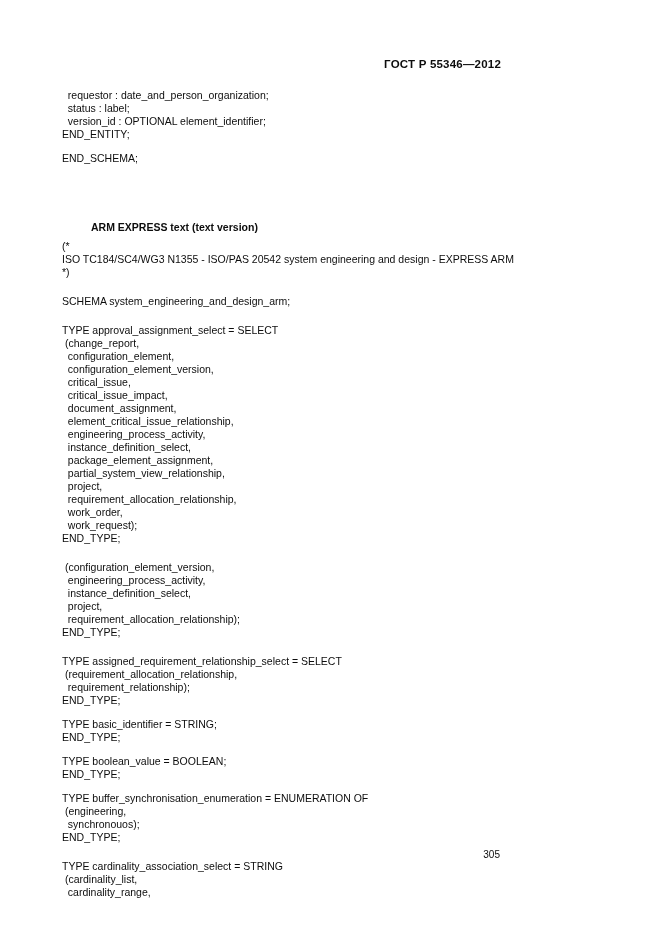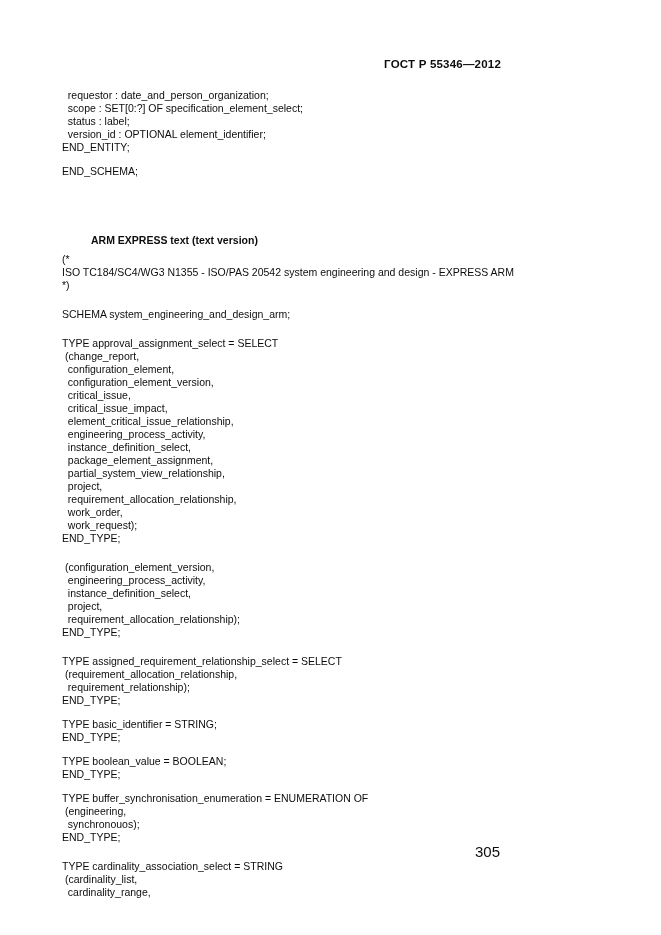--- a/index.html
+++ b/index.html
@@ -45,35 +45,34 @@
     min-height: 13px;
     margin-top: 40px;
   }
   .gap-sm { height: 6px; }
   .gap-md { height: 11px; }
   .gap-lg { height: 16px; }
   .page-number {
     position: absolute;
     bottom: 75px;
     right: 60px;
-    font-size: 15px;
+    font-size: 10px;
   }
 </style>
 </head>
 <body>
 
 <div class="page">
 
   <div class="page-header">ГОСТ Р 55346—2012</div>
 
   <div class="content">
 
     <div>
       <div class="line">  requestor : date_and_person_organization;</div>
-      <div class="line">  scope : SET[0:?] OF specification_element_select;</div>
       <div class="line">  status : label;</div>
       <div class="line">  version_id : OPTIONAL element_identifier;</div>
       <div class="line">END_ENTITY;</div>
     </div>
 
     <div class="gap-md"></div>
 
     <div class="line">END_SCHEMA;</div>
 
     <div class="gap-lg"></div>
@@ -94,20 +93,21 @@
 
     <div class="gap-lg"></div>
 
     <div>
       <div class="line">TYPE approval_assignment_select = SELECT</div>
       <div class="line"> (change_report,</div>
       <div class="line">  configuration_element,</div>
       <div class="line">  configuration_element_version,</div>
       <div class="line">  critical_issue,</div>
       <div class="line">  critical_issue_impact,</div>
+      <div class="line">  document_assignment,</div>
       <div class="line">  element_critical_issue_relationship,</div>
       <div class="line">  engineering_process_activity,</div>
       <div class="line">  instance_definition_select,</div>
       <div class="line">  package_element_assignment,</div>
       <div class="line">  partial_system_view_relationship,</div>
       <div class="line">  project,</div>
       <div class="line">  requirement_allocation_relationship,</div>
       <div class="line">  work_order,</div>
       <div class="line">  work_request);</div>
       <div class="line">END_TYPE;</div>

